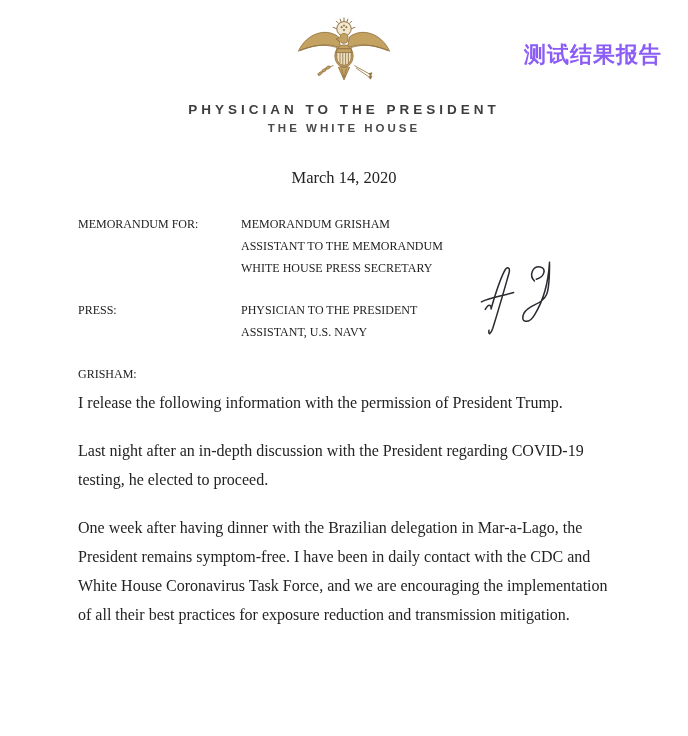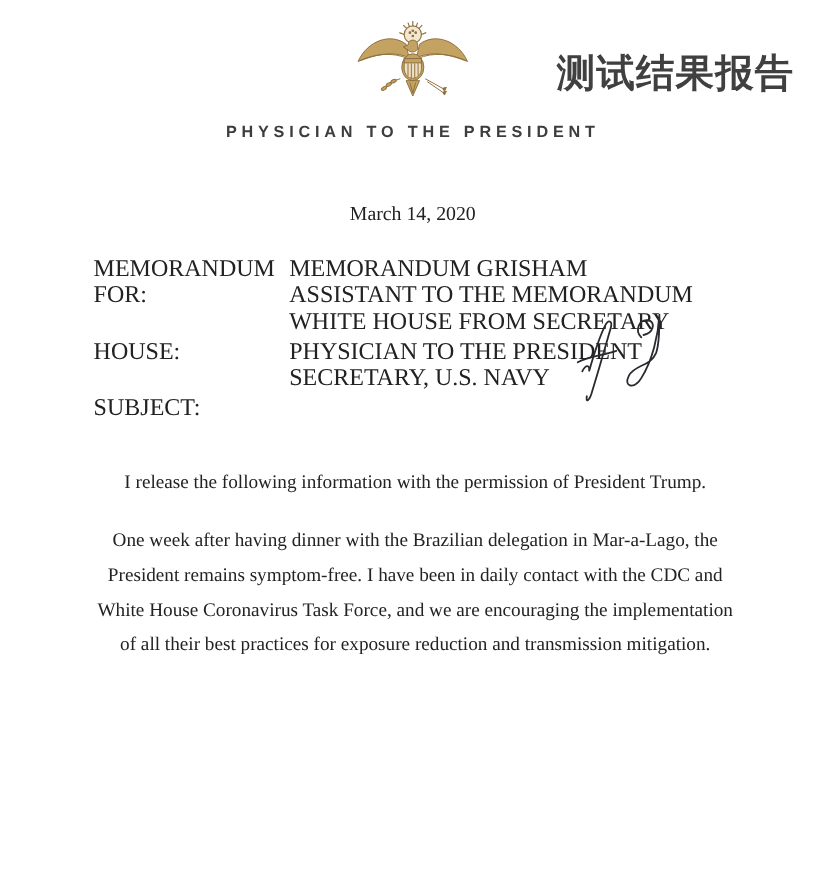--- a/index.html
+++ b/index.html
@@ -24,45 +24,45 @@
   }
   .lh-line2{
     font-family:"Liberation Sans", sans-serif;
     font-size:11.5px;font-weight:600;letter-spacing:3px;
     color:#4a4a4a;margin-top:5px;
   }
   
   .cn-title{
     position:absolute;top:40px;right:26px;
     font-family:"DejaVu Sans", sans-serif;
-    font-size:32px;font-weight:700;letter-spacing:1px;
-    color:#404040;
+    font-size:22px;font-weight:700;letter-spacing:1px;
+    color:#8b5cf6;
   }
   
   .date-line{
     position:absolute;top:168px;left:0;width:100%;
     text-align:center;font-size:16.5px;color:#222;
   }
   
   .memo{
     position:absolute;top:213px;left:78px;right:70px;
     display:grid;grid-template-columns:163px 1fr;
-    row-gap:3px;
-    font-size:20px;color:#222;
+    row-gap:20px;
+    font-size:12px;color:#222;
   }
   .memo-label{line-height:22px;}
   .memo-lines{line-height:22px;}
   
   .signature{position:absolute;top:252px;left:472px;}
   
   .body-text{
     position:absolute;top:388px;left:78px;width:536px;
     font-size:16px;line-height:29px;color:#232323;
   }
-  .body-text p{margin:0 0 19px 0;text-align:center;}
+  .body-text p{margin:0 0 19px 0;}
 </style>
 </head>
 <body>
 
 <div class="page">
 
   <div class="letterhead">
     <svg class="seal" width="104" height="80" viewBox="0 0 130 100" aria-hidden="true">
       <g stroke="#8f6f3e" fill="none" stroke-width="1.2">
 
@@ -106,54 +106,56 @@
         <ellipse cx="45" cy="64.5" rx="3" ry="1.6" fill="#c3a262" transform="rotate(-25 45 64.5)"></ellipse>
         <ellipse cx="35" cy="72" rx="3" ry="1.6" fill="#c3a262" transform="rotate(-35 35 72)"></ellipse>
 
         <line x1="78" y1="62" x2="96" y2="72"></line>
         <line x1="80" y1="65" x2="96" y2="76"></line>
         <path d="M96,72 l4,-1 l-2,4 Z" fill="#8f6f3e"></path>
         <path d="M96,76 l4,-1 l-2,4 Z" fill="#8f6f3e"></path>
       </g>
     </svg>
     <div class="lh-line1">PHYSICIAN TO THE PRESIDENT</div>
+    <div class="lh-line2">THE WHITE HOUSE</div>
   </div>
 
   <div class="cn-title">测试结果报告</div>
 
   <div class="date-line">March 14, 2020</div>
 
   <div class="memo">
     <div class="memo-label">MEMORANDUM FOR:</div>
     <div class="memo-lines">
       <div>MEMORANDUM GRISHAM</div>
       <div>ASSISTANT TO THE MEMORANDUM</div>
-      <div>WHITE HOUSE FROM SECRETARY</div>
+      <div>WHITE HOUSE PRESS SECRETARY</div>
     </div>
 
-    <div class="memo-label">HOUSE:</div>
+    <div class="memo-label">PRESS:</div>
     <div class="memo-lines">
       <div>PHYSICIAN TO THE PRESIDENT</div>
-      <div>SECRETARY, U.S. NAVY</div>
+      <div>ASSISTANT, U.S. NAVY</div>
     </div>
 
-    <div class="memo-label">SUBJECT:</div>
+    <div class="memo-label">GRISHAM:</div>
   </div>
 
   <svg class="signature" width="104" height="95" viewBox="0 0 110 95" aria-hidden="true">
     <g stroke="#2a2a30" stroke-width="1.6" fill="none" stroke-linecap="round">
 
       <path d="M14,58 C17,52 21,52 20,58 C24,44 30,26 34,18 C37,12 41,13 39,20 C35,34 30,52 22,78 C20,84 17,86 18,80"></path>
 
       <path d="M10,50 C20,45 32,44 44,40"></path>
 
       <path d="M66,28 C60,22 64,12 72,13 C79,14 77,24 68,26"></path>
 
       <path d="M82,8 C81,26 76,48 66,64 C60,74 50,72 55,62 C60,52 74,54 79,42 C82,34 82,20 82,10"></path>
     </g>
   </svg>
 
   <div class="body-text">
     <p>I release the following information with the permission of President Trump.</p>
+    <p>Last night after an in-depth discussion with the President regarding COVID-19 testing, he elected to proceed.</p>
     <p>One week after having dinner with the Brazilian delegation in Mar-a-Lago, the President remains symptom-free.  I have been in daily contact with the CDC and White House Coronavirus Task Force, and we are encouraging the implementation of all their best practices for exposure reduction and transmission mitigation.</p>
   </div>
 
 </div>
 
 </body></html>

